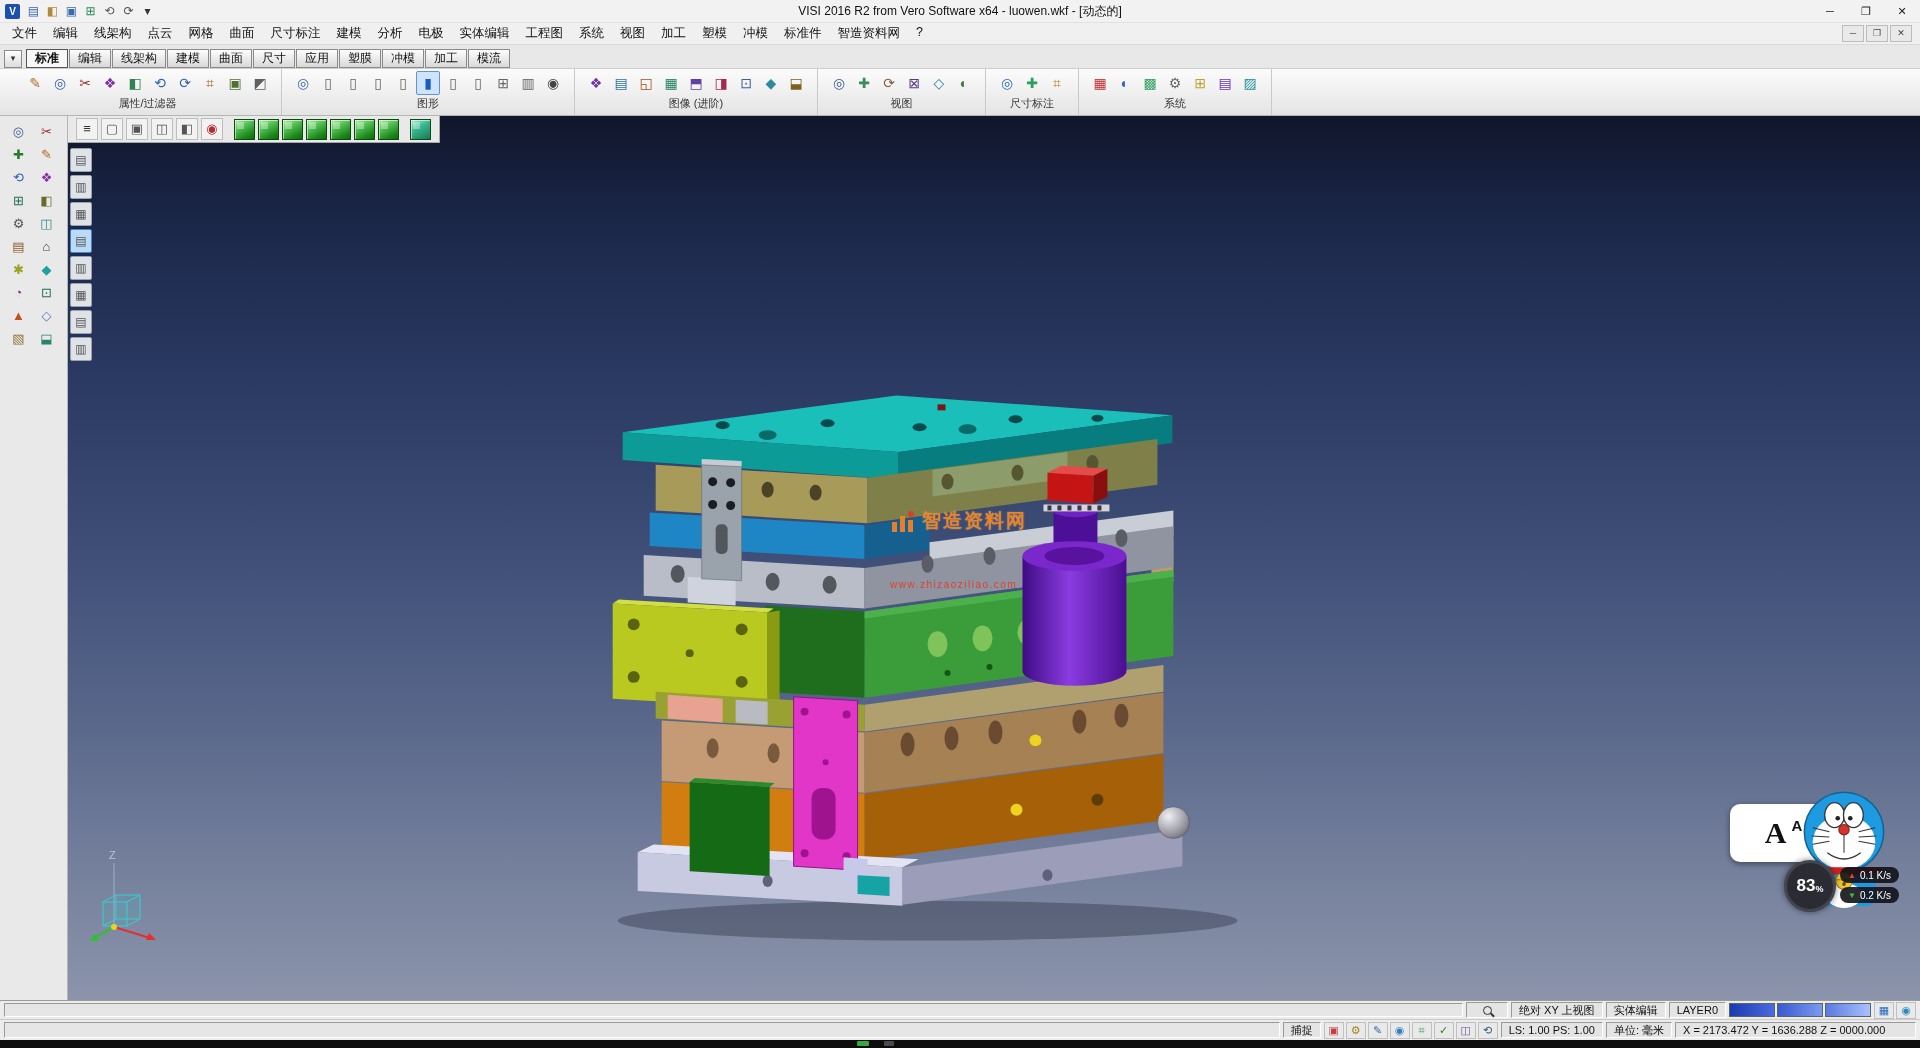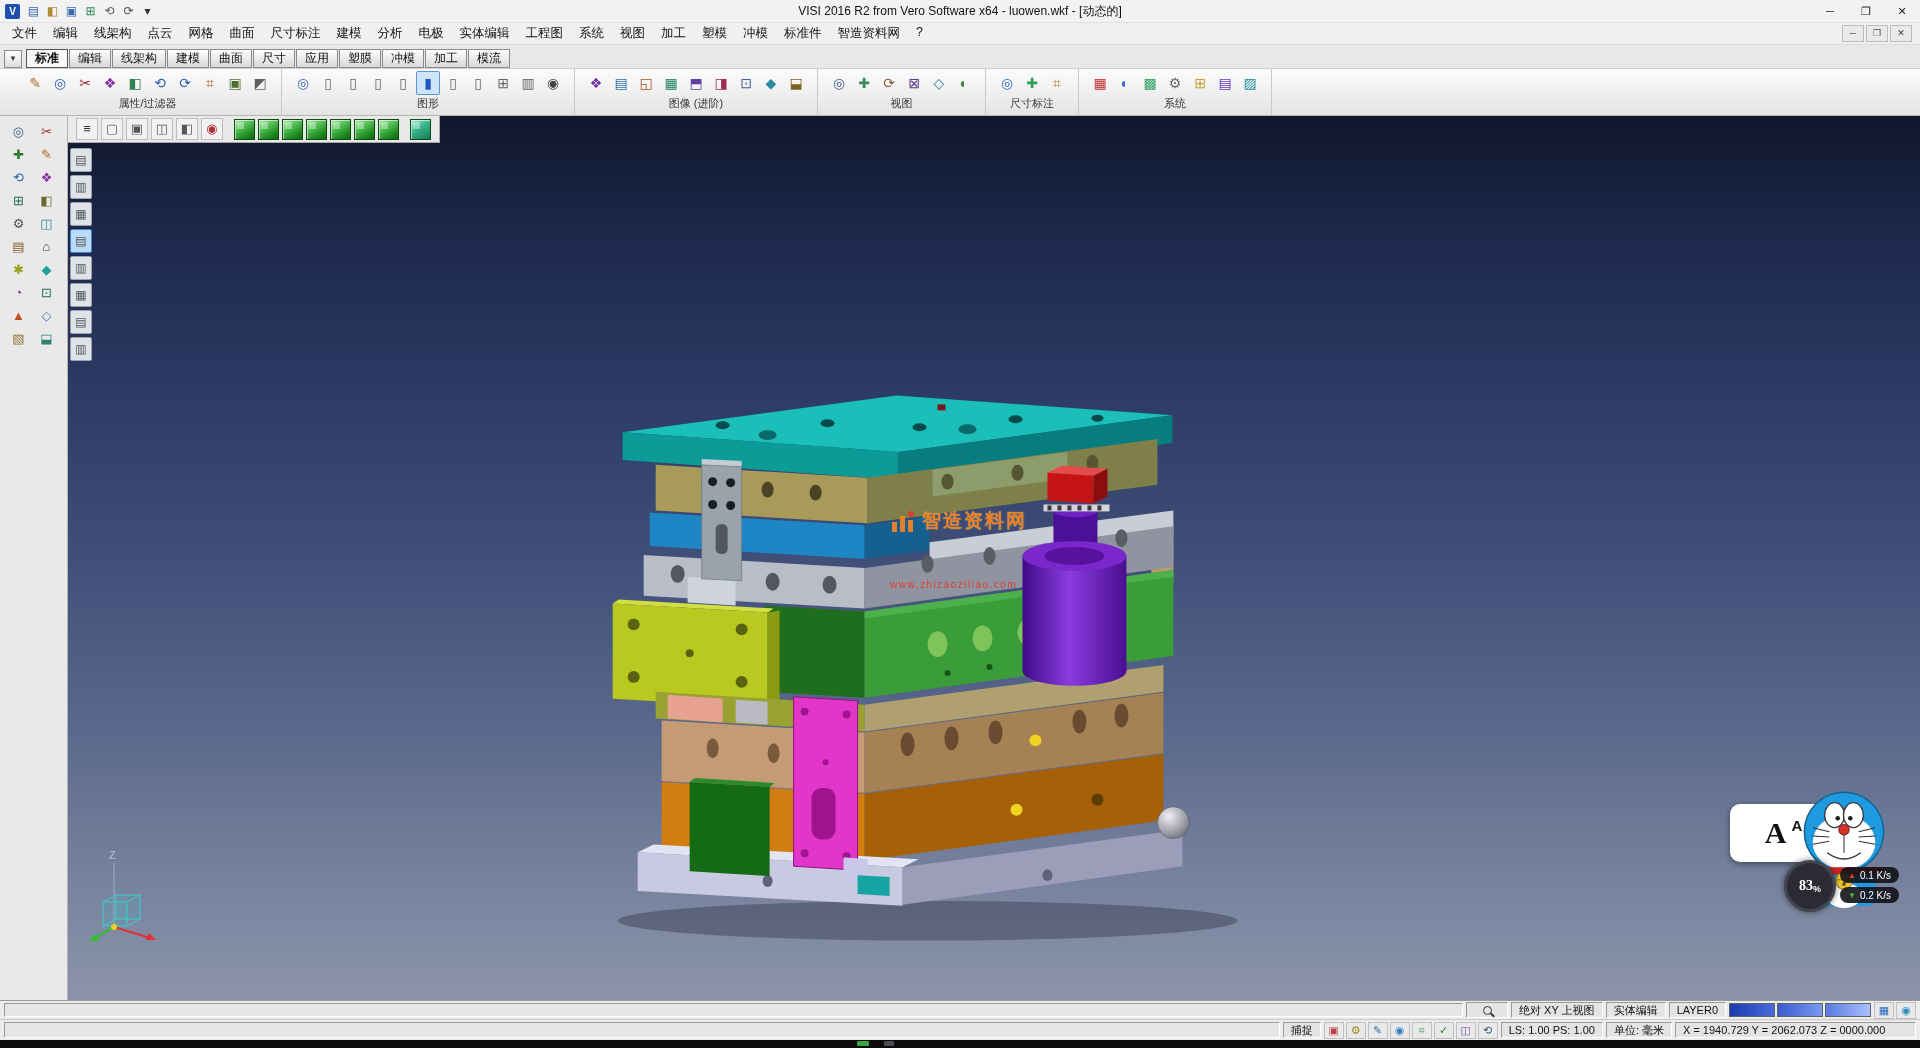--- a/index.html
+++ b/index.html
@@ -70,21 +70,21 @@
   
   .axis-triad{position:absolute;left:18px;top:730px;}
 
   
   .trans-bubble{position:absolute;left:1662px;top:688px;width:138px;height:58px;background:#fff;border-radius:10px;box-shadow:0 2px 6px rgba(0,0,0,.45);display:flex;align-items:center;justify-content:center;gap:5px;}
   .bub-a{font-size:30px;font-weight:bold;color:#111;font-family:"Liberation Serif",serif;line-height:1;}
   .bub-a2{font-size:15px;font-weight:bold;color:#111;margin-top:-16px;}
   .bub-blob{width:26px;height:15px;background:#0a0a0a;border-radius:50% 60% 45% 55%;transform:rotate(-12deg);margin-top:20px;}
   .doraemon{position:absolute;left:1723px;top:672px;}
   .net-percent{position:absolute;left:1716px;top:744px;width:52px;height:52px;border-radius:50%;background:#2b2b33;border:3px solid #45454f;box-sizing:border-box;display:flex;align-items:center;justify-content:center;color:#fff;font-weight:bold;box-shadow:0 0 6px rgba(0,0,0,.5);}
-  .net-percent .pct{font-size:14px;font-family:Liberation Serif, serif;}
+  .net-percent .pct{font-size:17px;}
   .net-percent .unit{font-size:9px;margin-top:5px;}
   .net-pill{position:absolute;left:1772px;height:16px;display:flex;align-items:center;gap:4px;background:rgba(18,18,24,.9);border-radius:8px;padding:0 8px;color:#fff;font-size:10px;white-space:nowrap;}
   .pill-up{top:751px;}
   .pill-down{top:771px;}
   .pill-ico-up{color:#e04038;font-size:8px;}
   .pill-ico-down{color:#35c435;font-size:8px;}
 
   
   .statusbar1{height:18px;background:#ececec;border-top:1px solid #9a9a9a;display:flex;align-items:center;gap:3px;padding:0 4px;font-size:11px;flex:none;}
   .statusbar2{height:20px;background:#ececec;border-top:1px solid #c9c9c9;display:flex;align-items:center;gap:3px;padding:0 4px;font-size:11px;flex:none;}
@@ -620,21 +620,21 @@
         <div class="sbicon" style="color: rgb(160, 138, 32);">⚙</div>
         <div class="sbicon" style="color: rgb(58, 112, 176);">✎</div>
         <div class="sbicon" style="color: rgb(48, 128, 192);">◉</div>
         <div class="sbicon" style="color: rgb(64, 160, 96);">⌗</div>
         <div class="sbicon" style="color: rgb(32, 128, 32);">✓</div>
         <div class="sbicon" style="color: rgb(112, 80, 160);">◫</div>
         <div class="sbicon" style="color: rgb(48, 96, 128);">⟲</div>
       </div>
     <div class="sb-item">LS: 1.00 PS: 1.00</div>
     <div class="sb-item">单位: 毫米</div>
-    <div class="sb-item coords">X = 1940.729 Y = 2062.073 Z = 0000.000</div>
+    <div class="sb-item coords">X = 2173.472 Y = 1636.288 Z = 0000.000</div>
   </div>
 
   <div class="taskbar">
     <div class="task-blip" style="left:857px;width:12px;background:#3aa83a;"></div>
     <div class="task-blip" style="left:884px;width:10px;background:#4a4a52;"></div>
   </div>
 
 </div>
 
 </body></html>

